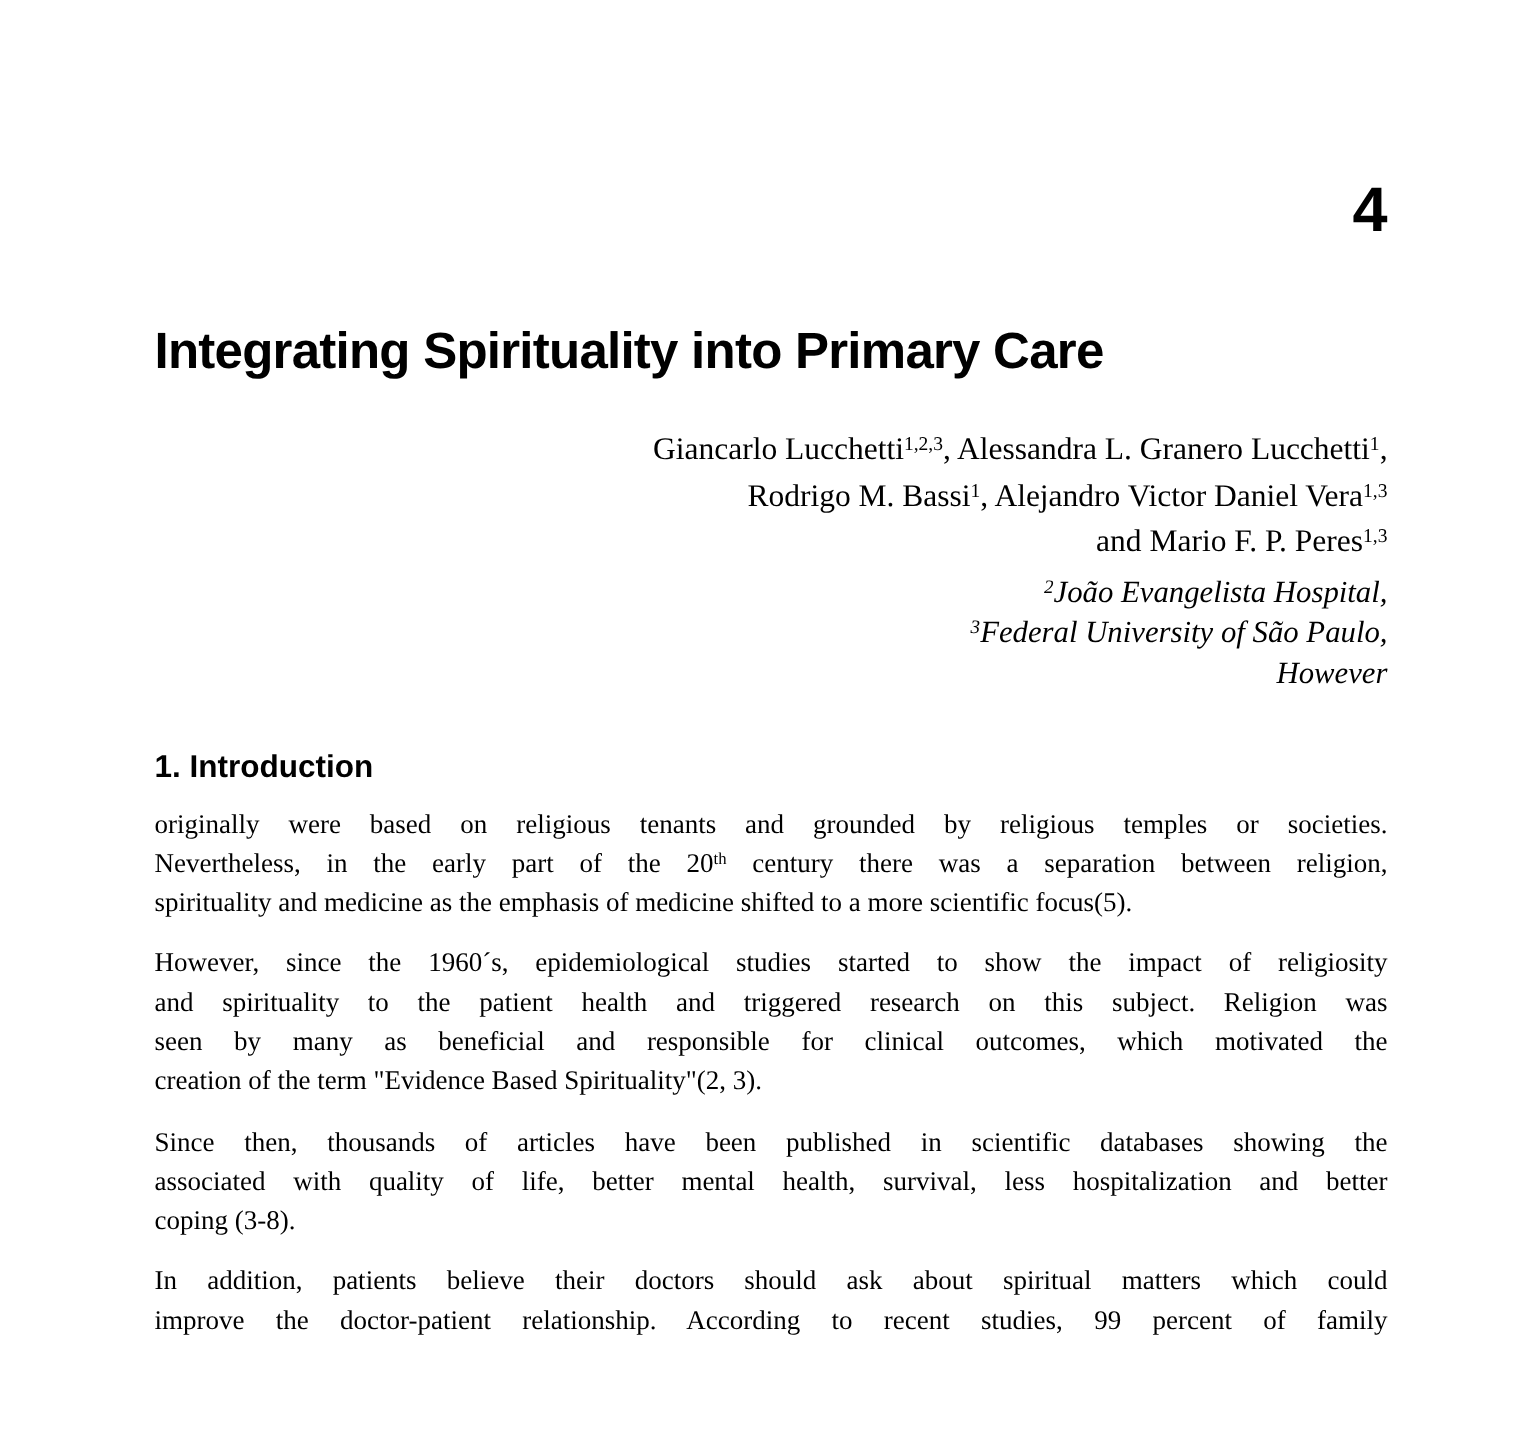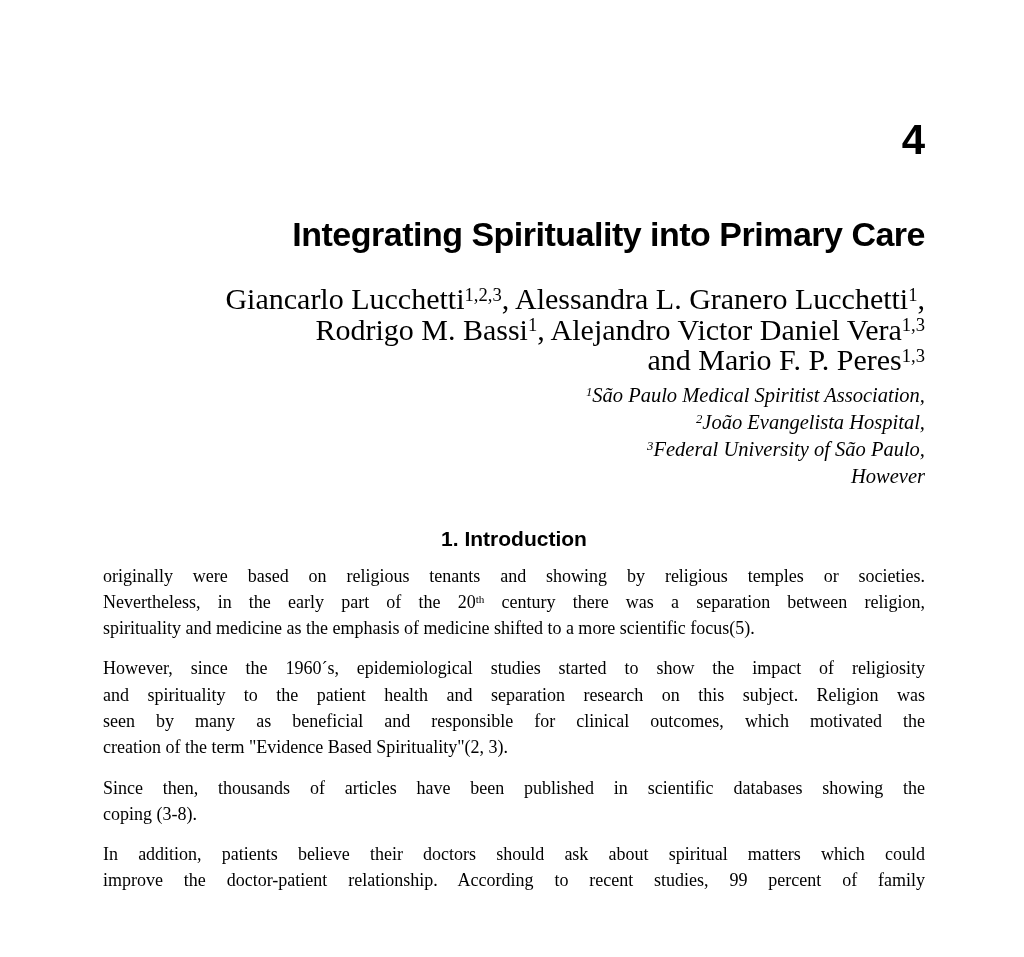--- a/index.html
+++ b/index.html
@@ -21,31 +21,30 @@
   .page-num {
     margin-top: 119px;
     text-align: right;
     font-family: "Liberation Sans", sans-serif;
     font-weight: bold;
     font-size: 42px;
     line-height: 42px;
   }
   .title {
     margin-top: 53px;
-    text-align: right;
     font-family: "Liberation Sans", sans-serif;
     font-weight: bold;
     font-size: 34px;
     line-height: 40px;
     letter-spacing: -0.5px;
   }
   .authors {
     margin-top: 30px;
     text-align: right;
-    font-size: 30px;
+    font-size: 21px;
     line-height: 30.5px;
   }
   .affiliations {
     margin-top: 6px;
     text-align: right;
     font-style: italic;
     font-size: 20.5px;
     line-height: 27px;
   }
   .heading {
@@ -89,42 +88,42 @@
 
   <h1 class="title" style="margin-bottom:0;">Integrating Spirituality into Primary Care</h1>
 
   <div class="authors">
       <div class="author-line">Giancarlo Lucchetti<sup>1,2,3</sup>, Alessandra L. Granero Lucchetti<sup>1</sup>,</div>
       <div class="author-line">Rodrigo M. Bassi<sup>1</sup>, Alejandro Victor Daniel Vera<sup>1,3</sup></div>
       <div class="author-line">and Mario F. P. Peres<sup>1,3</sup></div>
     </div>
 
   <div class="affiliations">
-      <div class="affiliation-line"><sup>1</sup>São Paulo Medical Spiritist Association,</div>
       <div class="affiliation-line"><sup>2</sup>João Evangelista Hospital,</div>
       <div class="affiliation-line"><sup>3</sup>Federal University of São Paulo,</div>
       <div class="affiliation-line">However</div>
     </div>
 
-  <h2 class="heading" style="margin-bottom:12px;text-align:center;">1. Introduction</h2>
+  <h2 class="heading" style="margin-bottom:12px;">1. Introduction</h2>
 
   <div class="body-text">
       <div class="para">
-        <div class="jline">originally were based on religious tenants and showing by religious temples or societies.</div>
+        <div class="jline">originally were based on religious tenants and grounded by religious temples or societies.</div>
         <div class="jline">Nevertheless, in the early part of the 20<sup>th</sup> century there was a separation between religion,</div>
         <div class="jline last">spirituality and medicine as the emphasis of medicine shifted to a more scientific focus(5).</div>
       </div>
       <div class="para">
         <div class="jline">However, since the 1960´s, epidemiological studies started to show the impact of religiosity</div>
-        <div class="jline">and spirituality to the patient health and separation research on this subject. Religion was</div>
+        <div class="jline">and spirituality to the patient health and triggered research on this subject. Religion was</div>
         <div class="jline">seen by many as beneficial and responsible for clinical outcomes, which motivated the</div>
         <div class="jline last">creation of the term "Evidence Based Spirituality"(2, 3).</div>
       </div>
       <div class="para">
         <div class="jline">Since then, thousands of articles have been published in scientific databases showing the</div>
+        <div class="jline">associated with quality of life, better mental health, survival, less hospitalization and better</div>
         <div class="jline last">coping (3-8).</div>
       </div>
       <div class="para">
         <div class="jline">In addition, patients believe their doctors should ask about spiritual matters which could</div>
         <div class="jline">improve the doctor-patient relationship. According to recent studies, 99 percent of family</div>
       </div>
     </div>
 
 </div>
 

